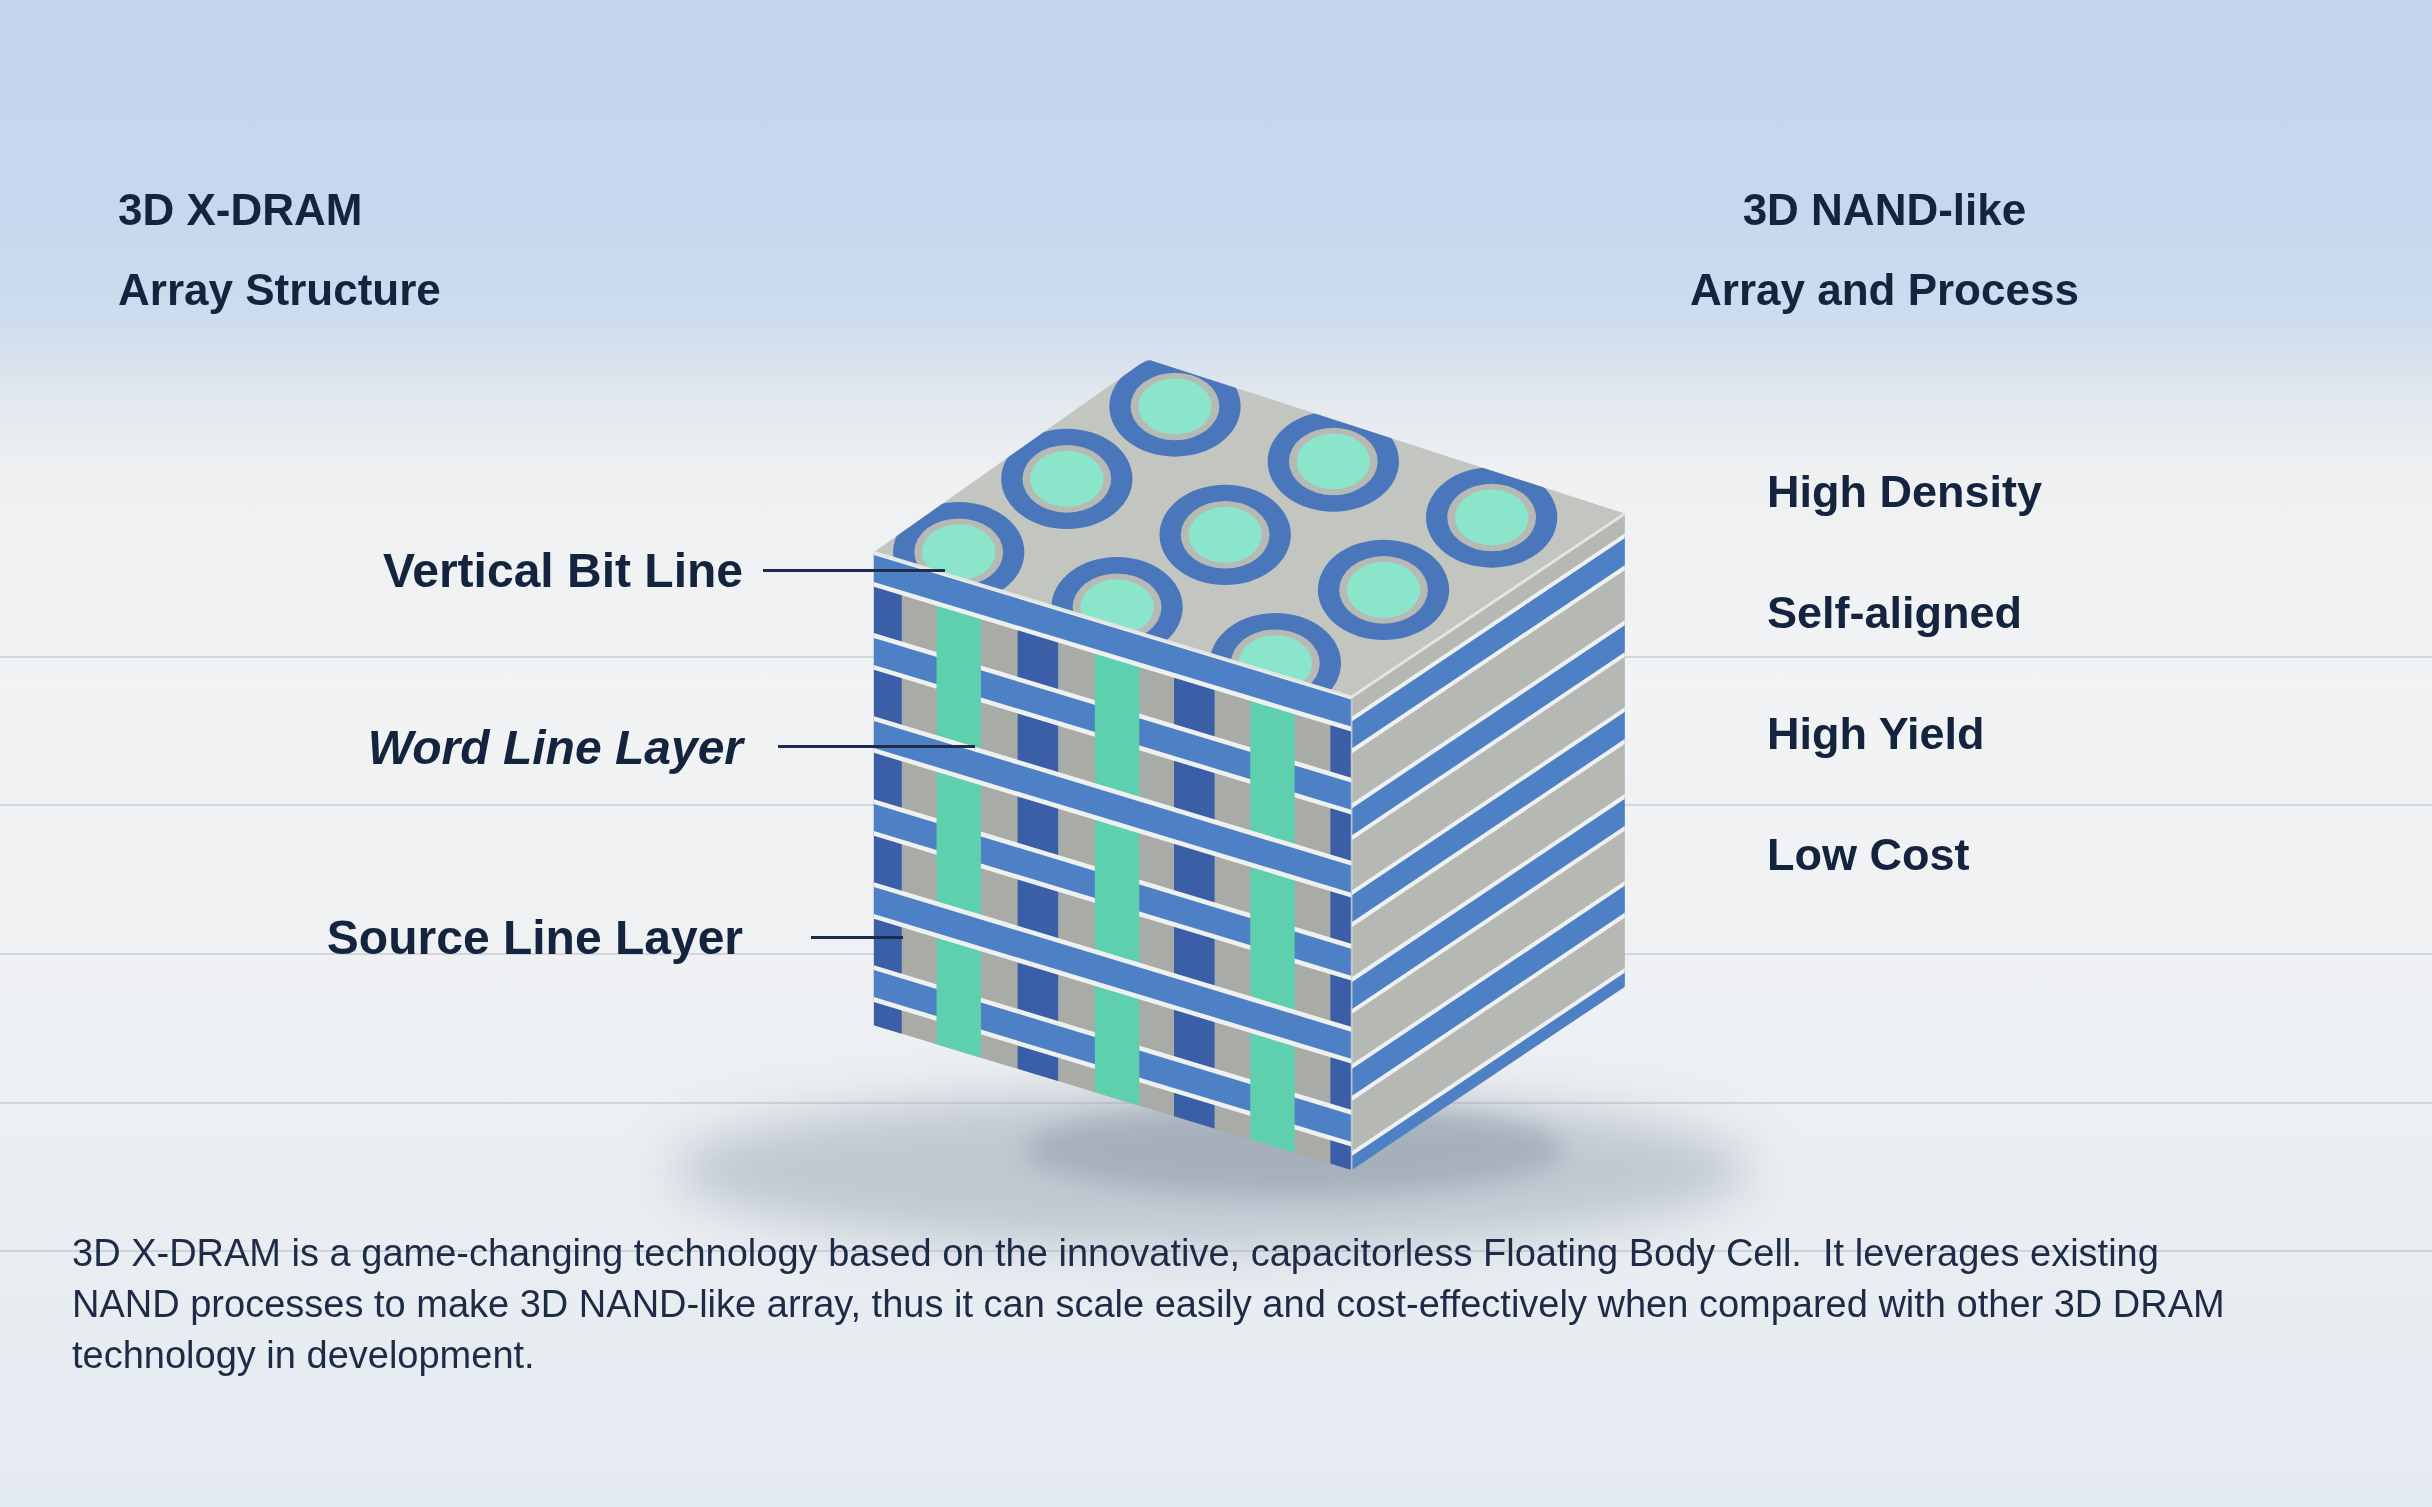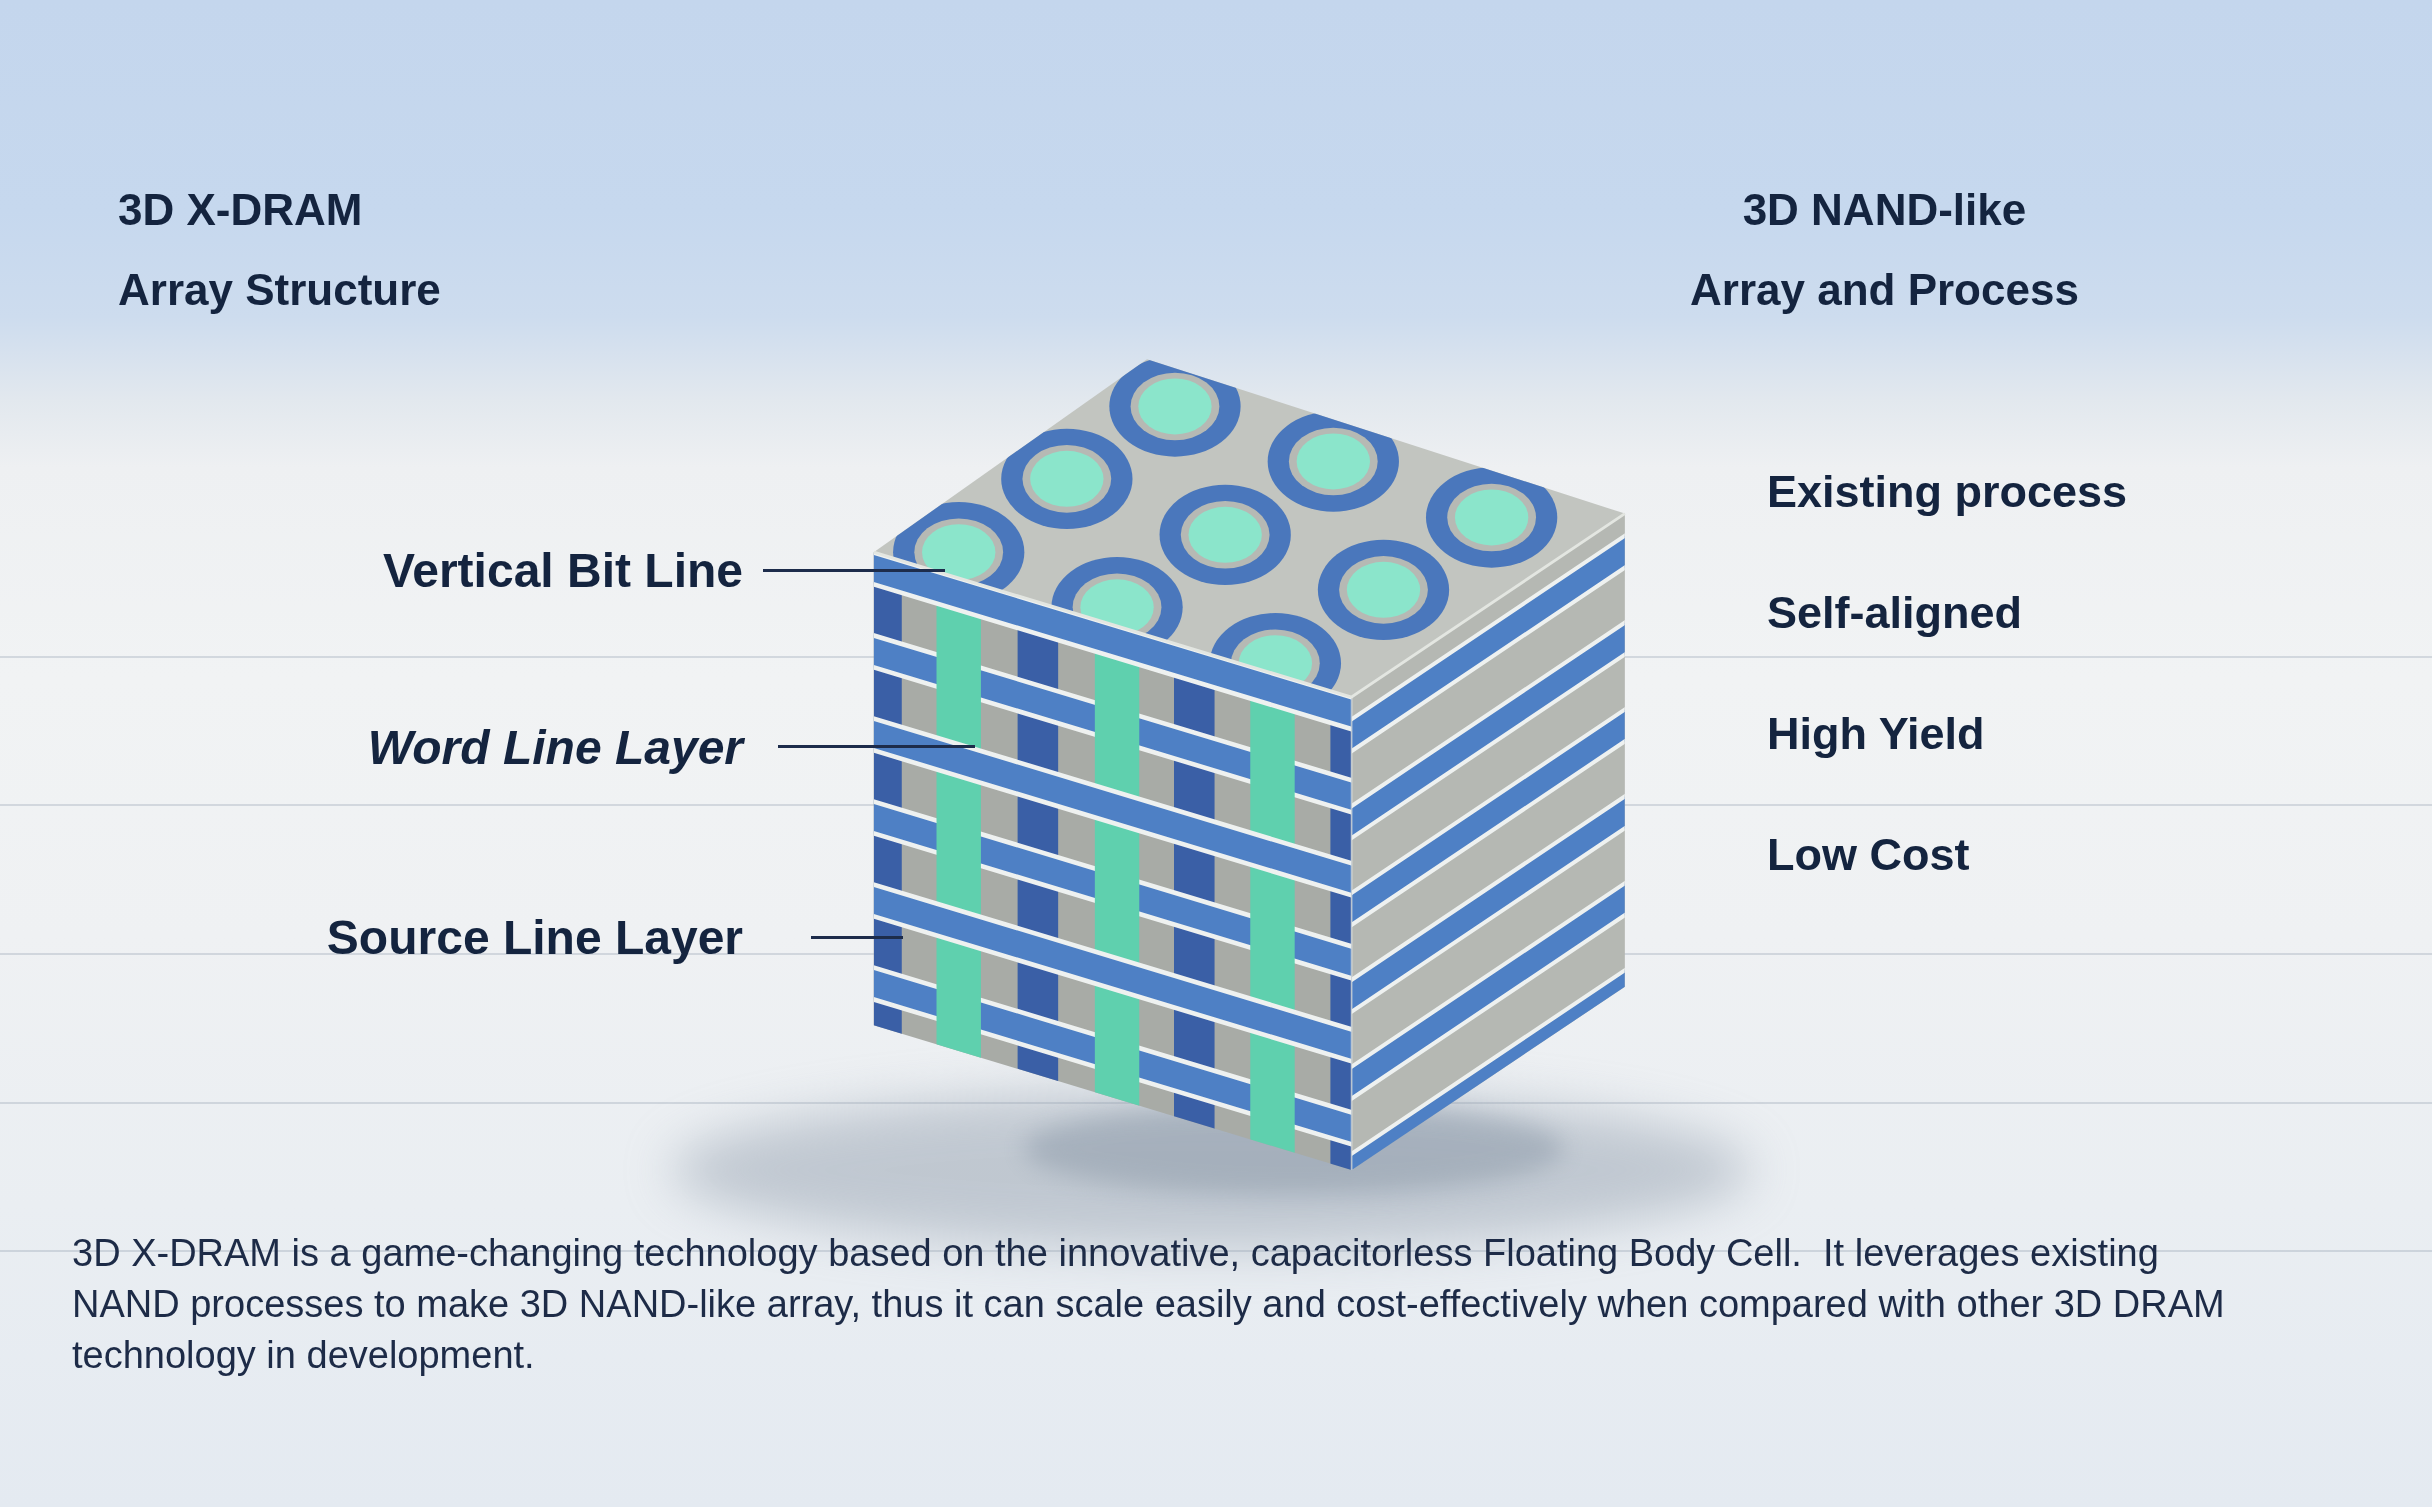--- a/index.html
+++ b/index.html
@@ -155,21 +155,21 @@
 <div class="diagram-label lbl-vbl">Vertical Bit Line</div>
 <div class="connector conn-vbl"></div>
 
 <div class="diagram-label lbl-wll">Word Line Layer</div>
 <div class="connector conn-wll"></div>
 
 <div class="diagram-label lbl-sll">Source Line Layer</div>
 <div class="connector conn-sll"></div>
 
 <div class="features">
-  <div class="feature">Existing process</div>
+  <div class="feature">High Density</div>
   <div class="feature">Self-aligned</div>
   <div class="feature">High Yield</div>
   <div class="feature">Low Cost</div>
 </div>
 
 <div class="paragraph">
   <div class="para-line">3D X-DRAM is a game-changing technology based on the innovative, capacitorless Floating Body Cell.  It leverages existing</div>
   <div class="para-line">NAND processes to make 3D NAND-like array, thus it can scale easily and cost-effectively when compared with other 3D DRAM</div>
   <div class="para-line">technology in development.</div>
 </div>

